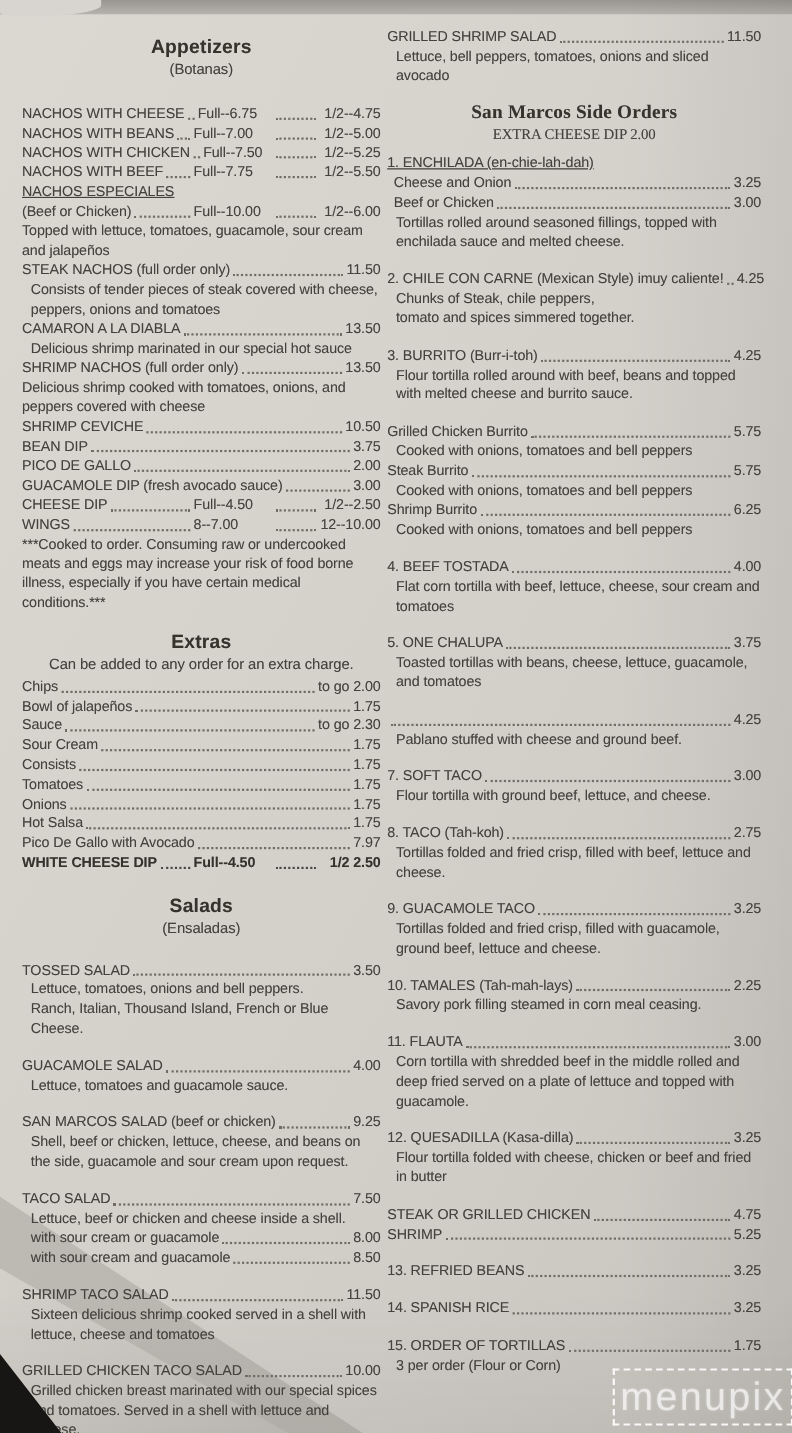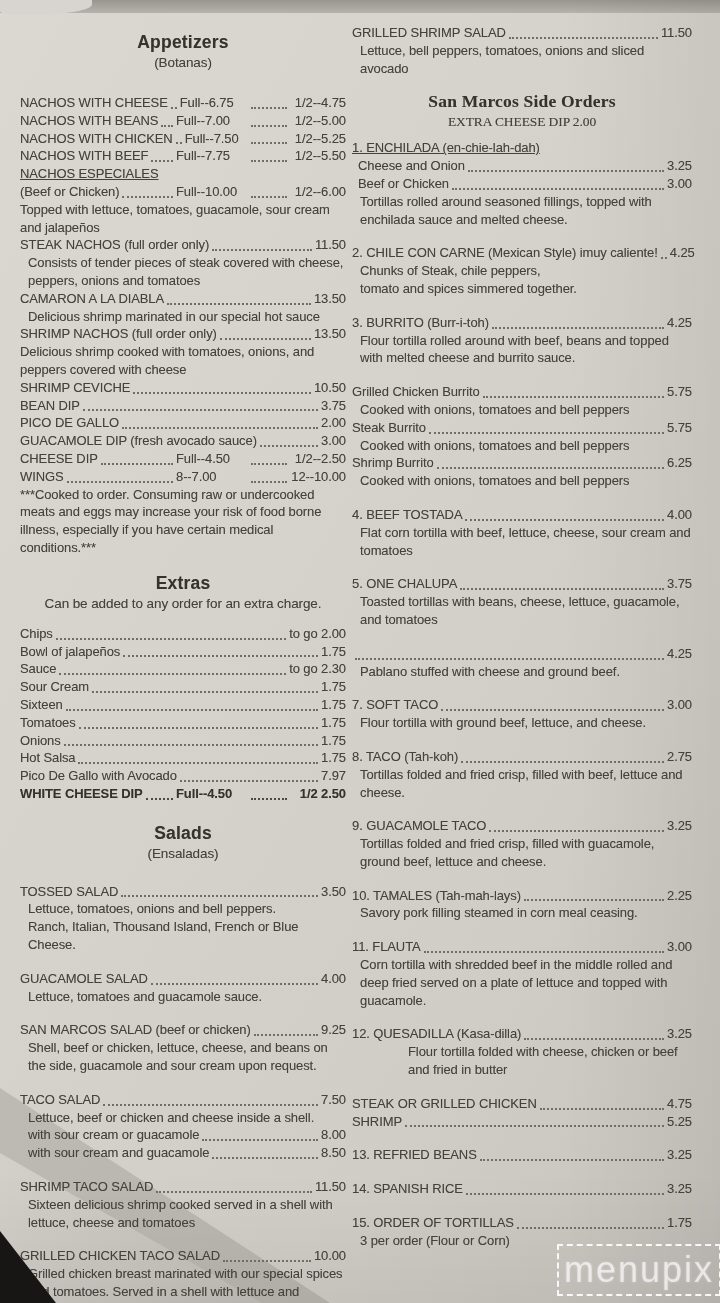--- a/index.html
+++ b/index.html
@@ -158,21 +158,21 @@
       </div>
       <div class="row">
         <span class="iname">WINGS</span>
         <span class="dots"></span>
         <span class="price pcol">8--7.00</span>
         <span class="dots dots2"></span>
         <span class="price p2">12--10.00</span>
       </div>
       <div class="desc" style="padding-left: 0px;">***Cooked to order. Consuming raw or undercooked meats and eggs may increase your risk of food borne illness, especially if you have certain medical conditions.***</div>
       <div class="gap" style="height: 14px;"></div>
-      <div class="head" style="margin-bottom: 12px;">
+      <div class="head" style="margin-bottom: 2px;">
         <div class="head-title">Extras</div>
         <div class="head-sub">Can be added to any order for an extra charge.</div>
       </div>
       <div class="row">
         <span class="iname">Chips</span>
         <span class="dots"></span>
         <span class="price">to go 2.00</span>
       </div>
       <div class="row">
         <span class="iname">Bowl of jalapeños</span>
@@ -183,21 +183,21 @@
         <span class="iname">Sauce</span>
         <span class="dots"></span>
         <span class="price">to go 2.30</span>
       </div>
       <div class="row">
         <span class="iname">Sour Cream</span>
         <span class="dots"></span>
         <span class="price">1.75</span>
       </div>
       <div class="row">
-        <span class="iname">Sixteen</span>
+        <span class="iname">Consists</span>
         <span class="dots"></span>
         <span class="price">1.75</span>
       </div>
       <div class="row">
         <span class="iname">Tomatoes</span>
         <span class="dots"></span>
         <span class="price">1.75</span>
       </div>
       <div class="row">
         <span class="iname">Onions</span>
@@ -391,21 +391,21 @@
         <span class="dots"></span>
         <span class="price">3.00</span>
       </div>
       <div class="desc" style="padding-left: 8px;">Corn tortilla with shredded beef in the middle rolled and deep fried served on a plate of lettuce and topped with guacamole.</div>
       <div class="gap" style="height: 16px;"></div>
       <div class="row">
         <span class="iname">12. QUESADILLA (Kasa-dilla)</span>
         <span class="dots"></span>
         <span class="price">3.25</span>
       </div>
-      <div class="desc" style="padding-left: 8px; margin-left: 48px;">Flour tortilla folded with cheese, chicken or beef and fried in butter</div>
+      <div class="desc" style="padding-left: 8px;">Flour tortilla folded with cheese, chicken or beef and fried in butter</div>
       <div class="gap" style="height: 16px;"></div>
       <div class="row">
         <span class="iname">STEAK OR GRILLED CHICKEN</span>
         <span class="dots"></span>
         <span class="price">4.75</span>
       </div>
       <div class="row">
         <span class="iname">SHRIMP</span>
         <span class="dots"></span>
         <span class="price">5.25</span>

